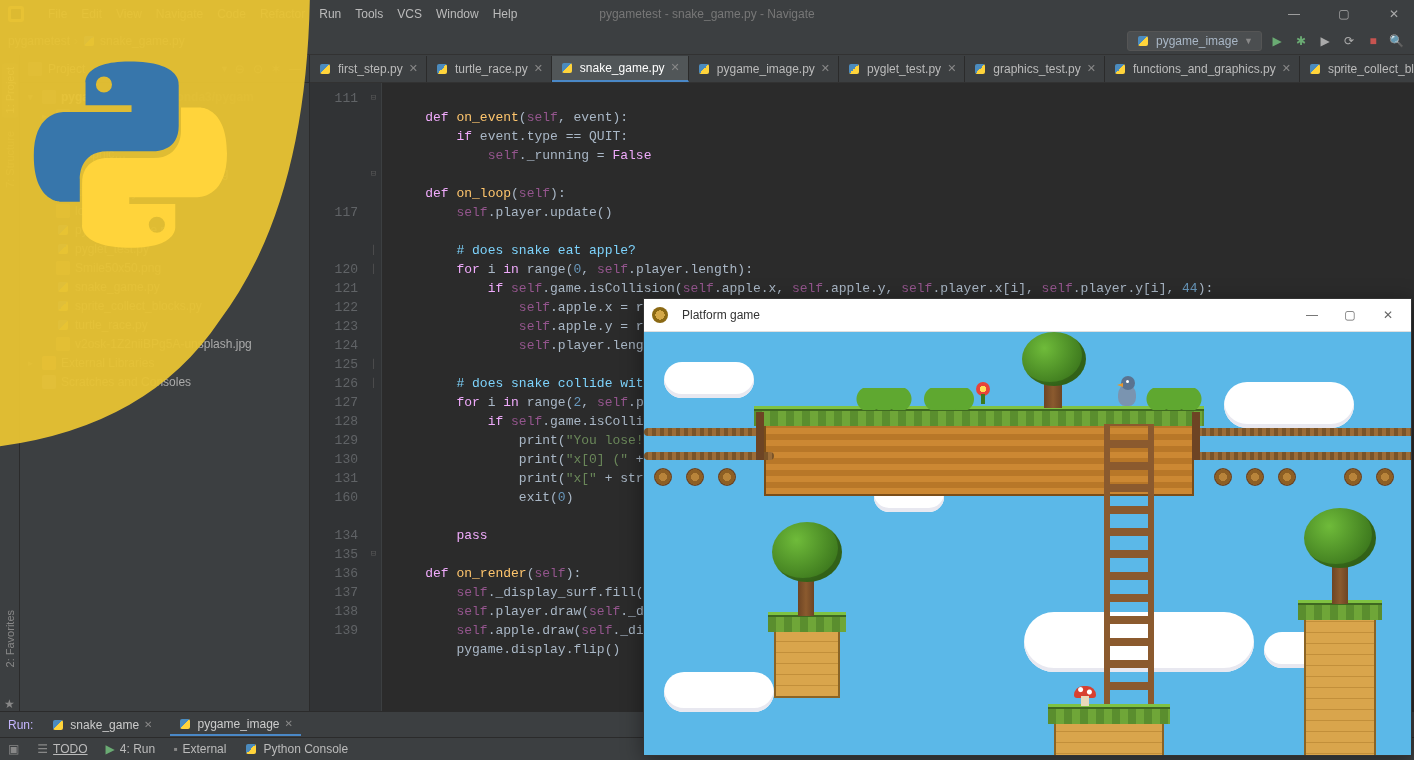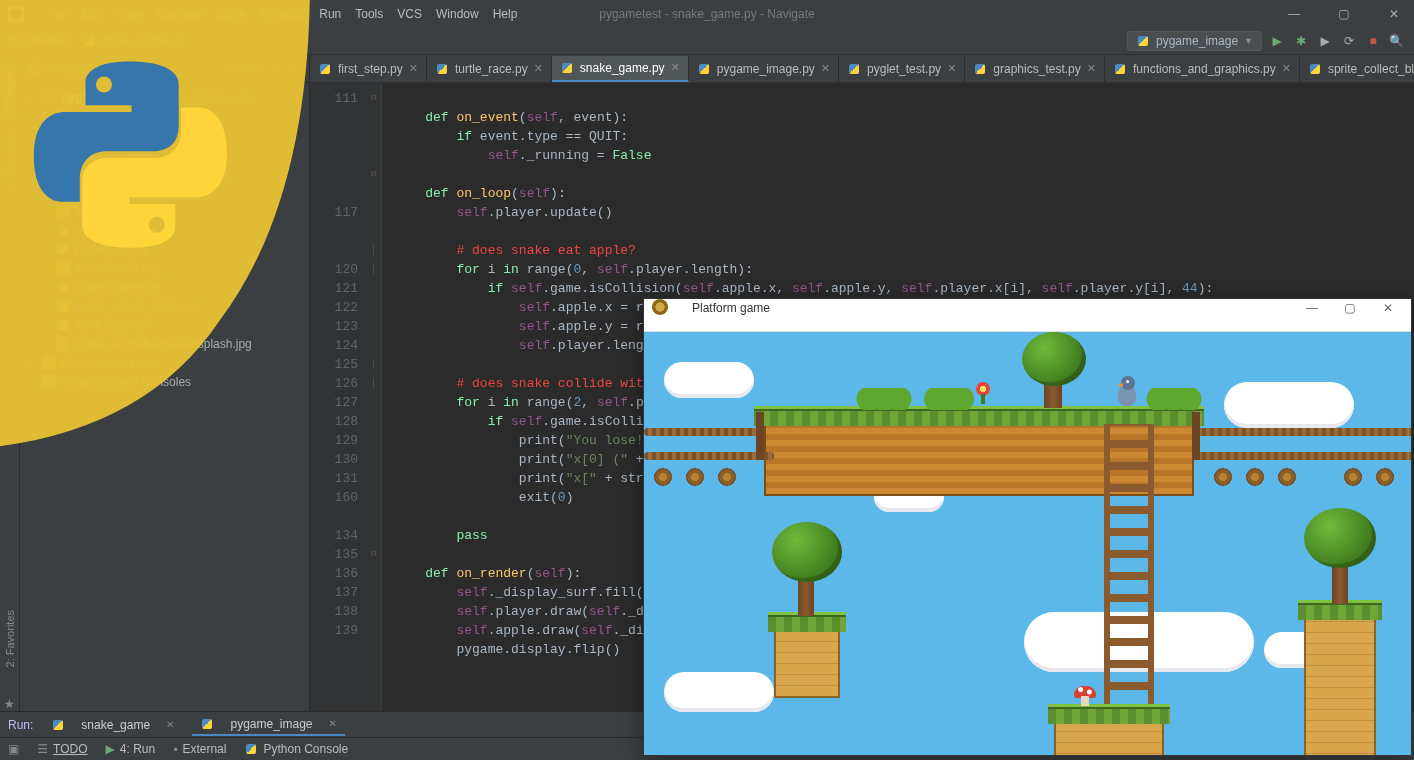--- a/index.html
+++ b/index.html
@@ -65,46 +65,46 @@
 .tabs-bar { height:28px; background:#3c3f41; display:flex; align-items:center; overflow:hidden; border-bottom:1px solid #323232;}
 .ed-tab { height:26px; padding:0 8px; display:flex; align-items:center; gap:6px; background:#3c3f41; border-right:1px solid #2b2b2b; cursor:pointer; white-space:nowrap; color:#bbb; font-size:12px;}
 .ed-tab.active{ background:#515658; border-bottom:2px solid #4a88c7; color:#fff;}
 .tab-close{ color:#888; font-size:11px;}
 
 .code-wrap{ flex:1; display:flex; overflow:hidden; font-family:Consolas,"Courier New",monospace; font-size:13px; line-height:19px;}
 .gutter{ width:56px; background:#313335; color:#606366; text-align:right; padding:6px 8px 6px 4px; user-select:none; white-space:pre;}
 .foldcol{ width:16px; background:#313335; border-right:1px solid #3c3f41; padding-top:6px;}
 .fold{ height:19px; display:flex; align-items:center; justify-content:center; color:#5a5a5a; font-size:9px;}
 .code{ flex:1; padding:6px 0 6px 12px; white-space:pre; color:#a9b7c6; position:relative;}
-.kw{color:#86efac;} .self{color:#94558d;} .num{color:#6897bb;} .str{color:#6a8759;} .cmt{color:#ef4444;} .fn{color:#ffc66d;}
+.kw{color:#f0abfc;} .self{color:#94558d;} .num{color:#6897bb;} .str{color:#6a8759;} .cmt{color:#7dd3fc;} .fn{color:#ffc66d;}
 
 .run-panel{ height:26px; background:#3c3f41; border-top:1px solid #2b2b2b; display:flex; align-items:center; padding:0 8px; gap:10px;}
 .run-panel .label{ color:#c4b5fd;}
-.run-tab{ display:flex; align-items:center; gap:16px; padding:3px 8px; cursor:pointer; color:#ccc;}
+.run-tab{ display:flex; align-items:center; gap:5px; padding:3px 8px; cursor:pointer; color:#ccc;}
 .run-tab.active{ border-bottom:2px solid #4a88c7;}
 .run-tab .x{color:#888; font-size:10px;}
 
 .statusbar{ height:23px; background:#3c3f41; border-top:1px solid #2b2b2b; display:flex; align-items:center; padding:0 8px; gap:18px; color:#bbb; font-size:12px;}
 .statusbar .sitem{ display:flex; align-items:center; gap:5px; cursor:pointer;}
 .statusbar .sp{flex:1;}
 
 
 .py-overlay{
   position:absolute; top:-20px; left:-40px; width:400px; height:480px; pointer-events:none;
   z-index:5;
 }
 .py-overlay svg{width:100%;height:100%;}
 
 
 .game-window{
   position:absolute; top:298px; left:643px; width:769px; height:458px;
   background:#fff; border:1px solid #333; box-shadow:0 4px 20px rgba(0,0,0,0.4); z-index:20;
   display:flex; flex-direction:column;
 }
-.game-titlebar{ height:26px; background:#fff; display:flex; align-items:flex-end; padding:16px 8px; gap:24px; color:#333; font-size:12px; border-bottom:1px solid #e0e0e0;}
+.game-titlebar{ height:26px; background:#fff; display:flex; align-items:center; padding:16px 8px; gap:14px; color:#333; font-size:12px; border-bottom:1px solid #e0e0e0;}
 .game-titlebar .wctrl{ margin-left:auto; display:flex; gap:8px; color:#666;}
 .game-titlebar .wctrl div{width:30px;text-align:center;cursor:pointer;}
 .owl-icon{width:16px;height:16px;background:radial-gradient(circle,#d4a848 40%,#8b6914 41%);border-radius:50%;}
 .game-canvas{ flex:1; background:#5bb8e8; position:relative; overflow:hidden;}
 
 
 .cloud{position:absolute;background:#fff;border-radius:30px;box-shadow:inset 0 -4px 0 #e8e8f0;}
 .cloud::before,.cloud::after{content:"";position:absolute;background:#fff;border-radius:50%;}
 .platform-top{position:absolute;height:20px;background:repeating-linear-gradient(90deg,#5a8e2e 0 8px,#6fa638 8px 16px);border-top:3px solid #7fc242;box-shadow:0 2px 0 #3e6820 inset;}
 .platform-body{position:absolute;background:repeating-linear-gradient(0deg,#cc8833 0 6px,#b87728 6px 12px),repeating-linear-gradient(90deg,rgba(0,0,0,0.15) 0 8px,transparent 8px 24px);border:2px solid #7a4d18;}

